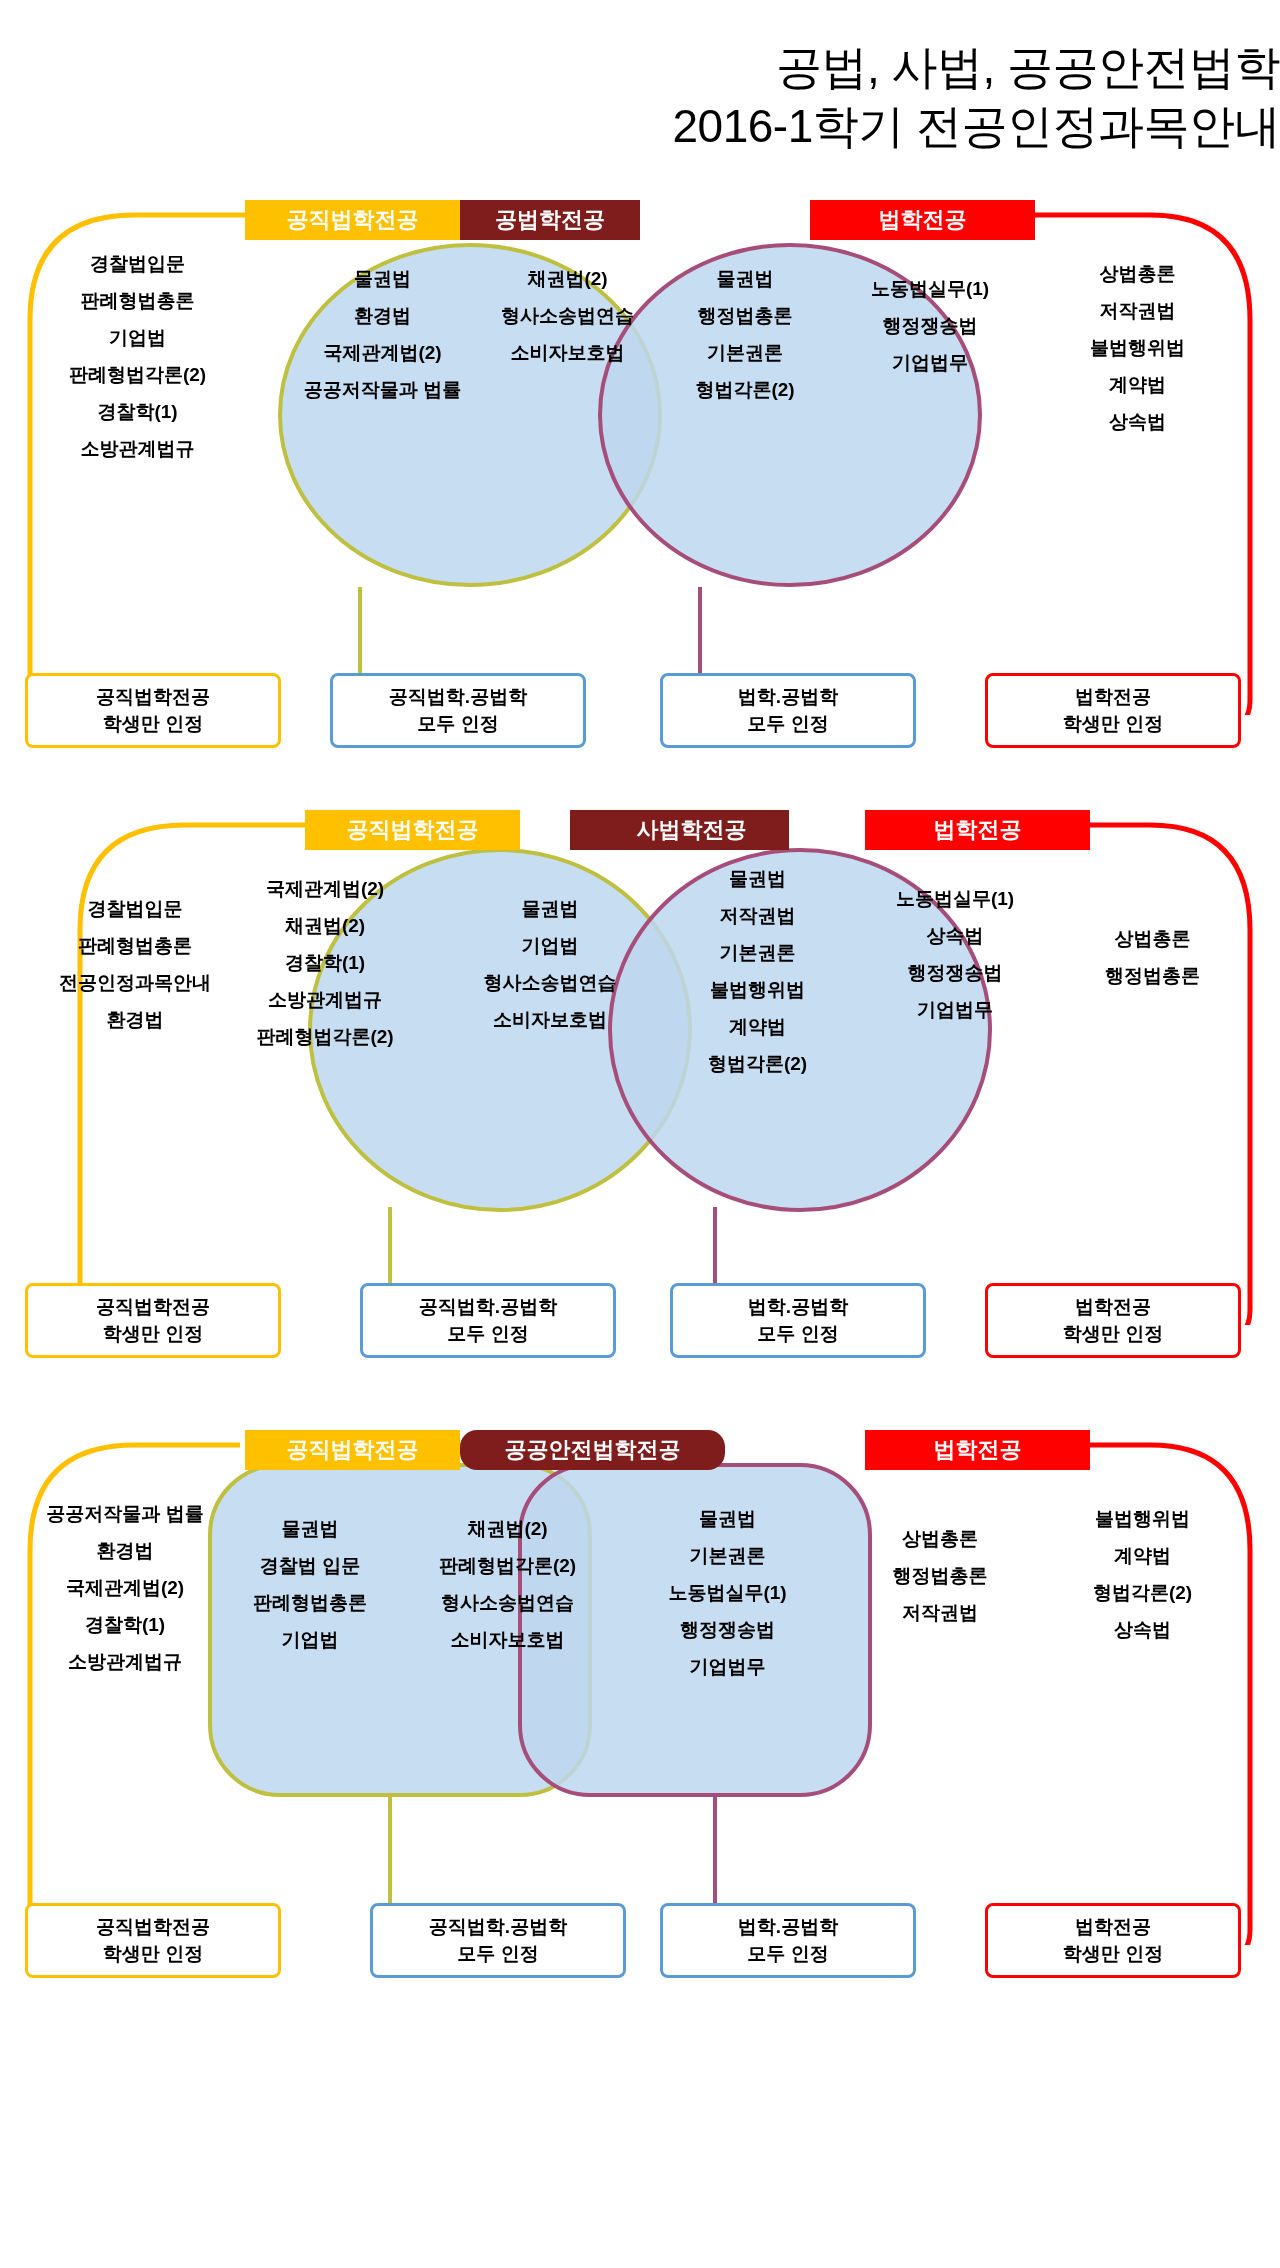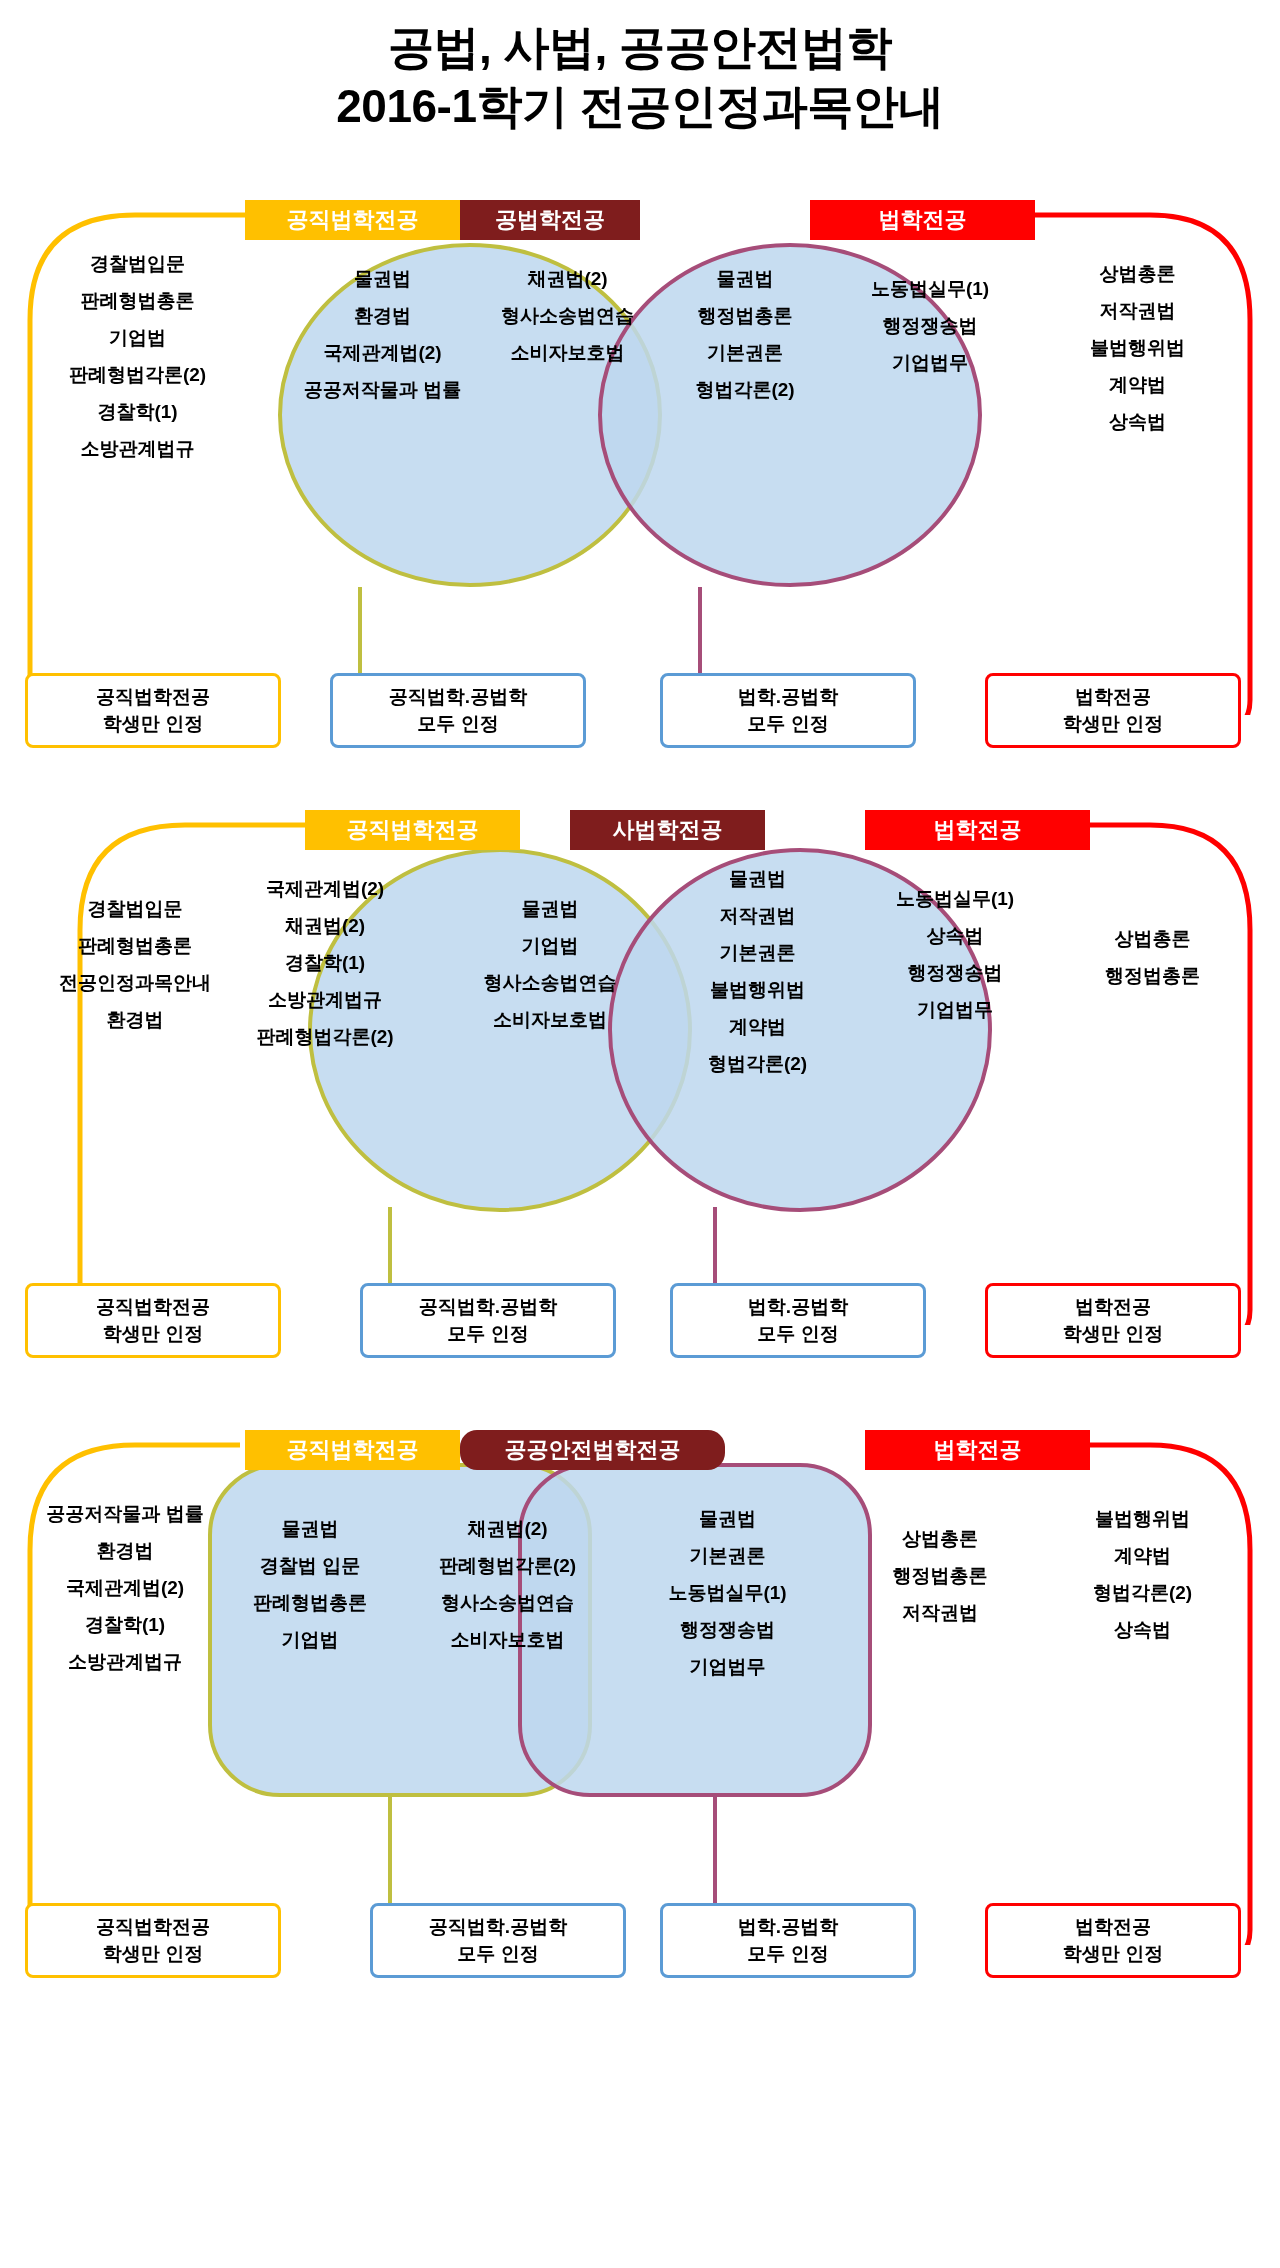--- a/index.html
+++ b/index.html
@@ -10,25 +10,25 @@
   body {
     width: 1280px;
     height: 2268px;
     font-family: "Liberation Sans", sans-serif;
     color: #000;
     position: relative;
     overflow: hidden;
   }
 
   .page-title {
-    text-align: center;
+    text-align: right;
     font-size: 46px;
-    font-weight: bold;
+    font-weight: normal;
     line-height: 1.28;
-    padding-top: 18px;
+    padding-top: 38px;
     letter-spacing: -0.5px;
   }
   .page-title div { white-space: nowrap; }
 
   .section {
     position: relative;
     width: 1141px;
     height: 560px;
   }
 
@@ -180,21 +180,21 @@
   <svg class="svg-layer" viewBox="0 0 1280 560">
     <path d="M310,60 L185,60 Q80,60 80,165 L80,545 Q80,575 110,575 L230,575" fill="none" stroke="#FFC000" stroke-width="5"></path>
     <path d="M1090,60 L1150,60 Q1250,60 1250,165 L1250,545 Q1250,575 1220,575 L1055,575" fill="none" stroke="#FF0000" stroke-width="5"></path>
     <ellipse cx="500" cy="265" rx="190" ry="180" fill="#BDD7EE" fill-opacity="0.85" stroke="#BFBF40" stroke-width="4"></ellipse>
     <ellipse cx="800" cy="265" rx="190" ry="180" fill="#BDD7EE" fill-opacity="0.85" stroke="#A64D79" stroke-width="4"></ellipse>
     <path d="M390,442 L390,520" fill="none" stroke="#BFBF40" stroke-width="4"></path>
     <path d="M715,442 L715,520" fill="none" stroke="#A64D79" stroke-width="4"></path>
   </svg>
 
   <div class="chip gold" style="left:305px; top:45px; width:215px;">공직법학전공</div>
-  <div class="chip blue" style="left:570px; top:45px; width:195px;">사법학전공</div>
+  <div class="chip blue" style="left:570px; top:45px; width:195px;padding-left:24px;">사법학전공</div>
   <div class="chip red" style="left:865px; top:45px; width:225px;">법학전공</div>
 
   <div class="col" style="left:20px; top:125px; width:230px;">
     <span class="line">경찰법입문</span>
     <span class="line">판례형법총론</span>
     <span class="line">전공인정과목안내</span>
     <span class="line">환경법</span>
   </div>
 
   <div class="col" style="left:210px; top:105px; width:230px;">

